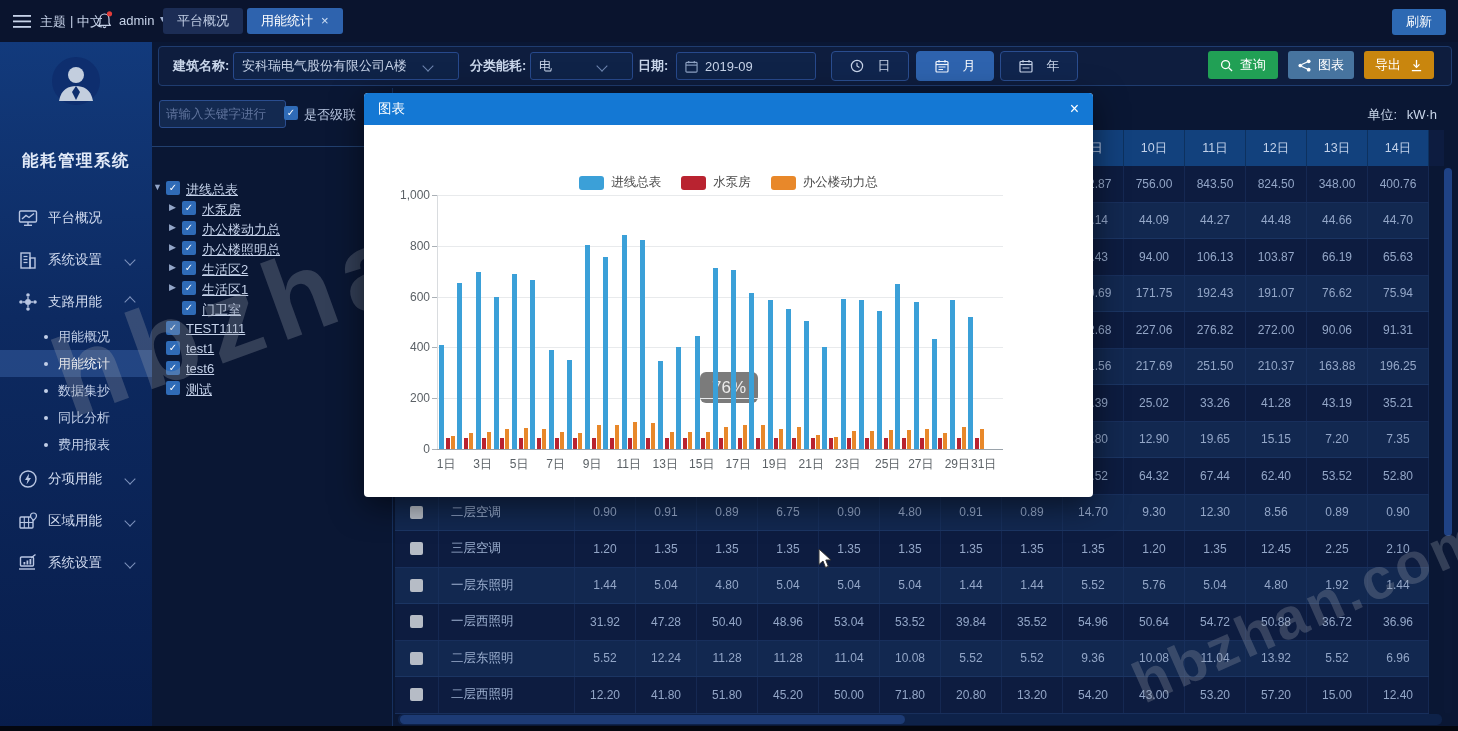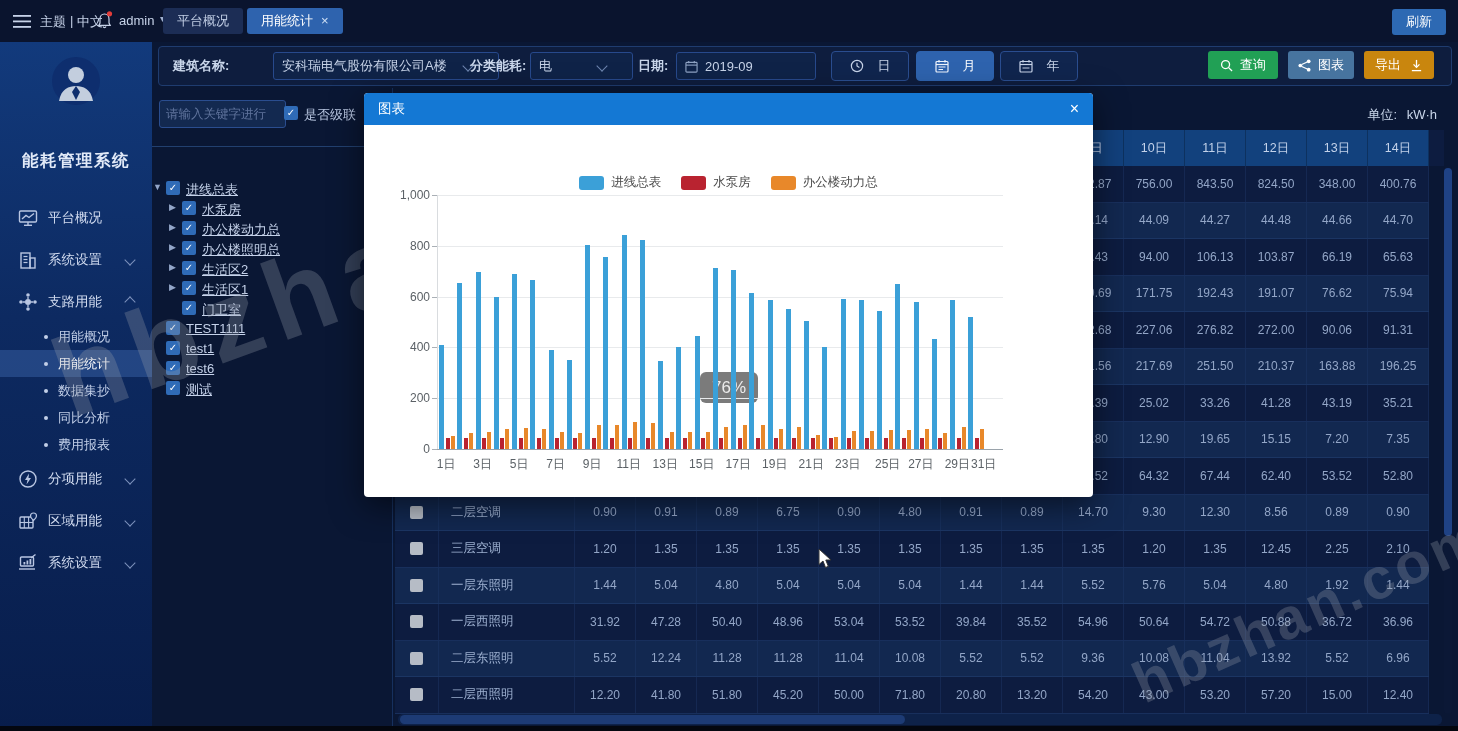--- a/index.html
+++ b/index.html
@@ -195,21 +195,21 @@
           <line x1="13" y1="5" x2="17.5" y2="1.5" stroke="#b9c6e2" stroke-width="1.4"></line>
         </svg>
       <span class="lbl">系统设置</span>
       <span class="chev"></span>
     </div>
   </div>
 </div>
 
 <div id="filterbar" class="abs">
   <span class="flabel" style="left:14px;">建筑名称:</span>
-  <div class="fselect" style="left:74px;width:208px;margin-left:40px;">
+  <div class="fselect" style="left:74px;width:208px;">
     <span>安科瑞电气股份有限公司A楼</span>
       <span class="chev"></span>
   </div>
   <span class="flabel" style="left:311px;">分类能耗:</span>
   <div class="fselect" style="left:371px;width:85px;">
     <span>电</span>
       <span class="chev"></span>
   </div>
   <span class="flabel" style="left:479px;">日期:</span>
   <div class="fselect" style="left:517px;width:122px;">

